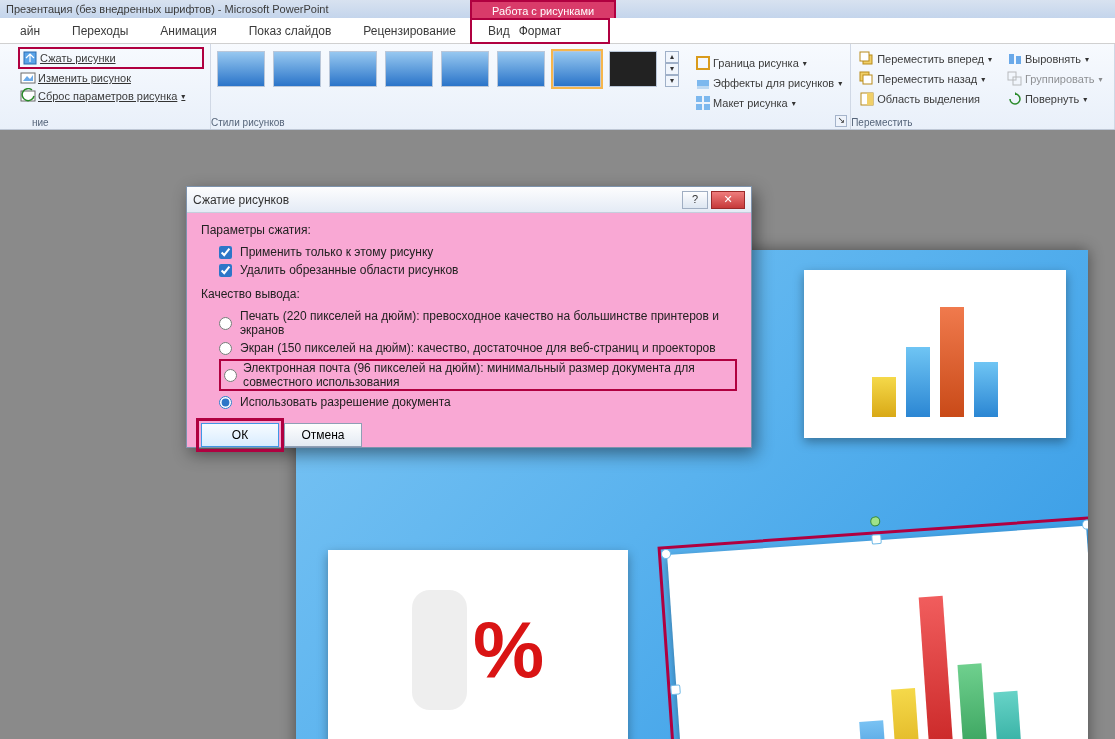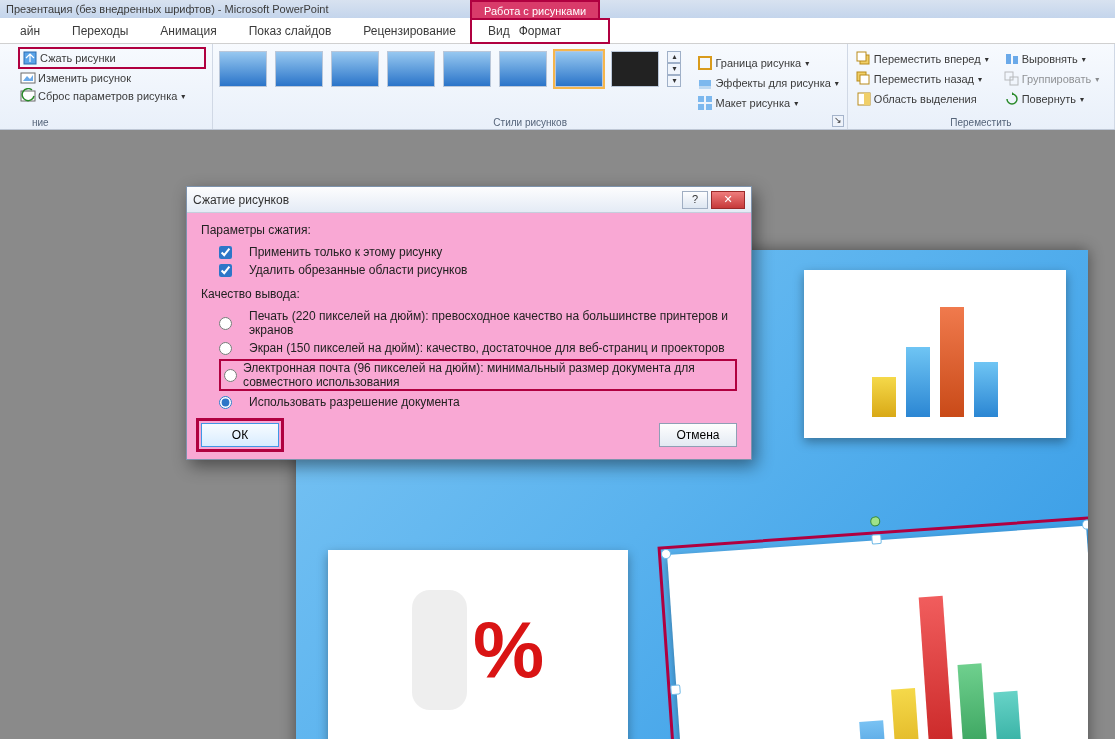--- a/index.html
+++ b/index.html
@@ -1,28 +1,28 @@
 <!DOCTYPE html>
 <html><head>
 <meta charset="utf-8">
 <style>
   * { box-sizing: border-box; margin: 0; padding: 0; }
   body { font-family: "Segoe UI", Tahoma, sans-serif; font-size: 11px; background: #fff; width: 1115px; height: 739px; overflow: hidden; position: relative; color: #333; }
 
   
   .titlebar { height: 18px; background: linear-gradient(#d8e2f0,#c4d5ec); display:flex; align-items:center; padding:0 6px; font-size:11px; color:#3b3b3b;}
-  .title-contextual{position:absolute; left:470px; top:0; height:18px; background:#d93b6a; color:#fff; padding:0 12px; font-size:11px; line-height:18px; border:2px solid #b00040; border-bottom:none;}
+  .title-contextual{position:absolute; left:470px; top:0; height:18px; background:#d93b6a; color:#fff; padding:0 20px; font-size:11px; line-height:18px; border:2px solid #b00040; border-bottom:none;}
   .tabstrip{height:26px; background:#fff; border-bottom:1px solid #d0d0d0; display:flex; align-items:center; padding-left:4px; font-size:12px; color:#3b3b3b;}
   .tab{padding:4px 16px; cursor:default;}
   .tab-format-box{position:absolute; left:470px; top:18px; width:140px; height:26px; border:2px solid #b00040; display:flex; align-items:center; justify-content:center; font-size:12px;}
 
   
   .ribbon{height:86px; background:linear-gradient(#f7fafe,#e9f0fa); border-bottom:1px solid #bfc8d6; position:relative; display:flex;}
   .ribbon-group{border-right:1px solid #d0d8e5; padding:3px 6px 14px 6px; position:relative; display:flex; flex-direction:column;}
-  .group-label{position:absolute; bottom:1px; left:0; right:0; text-align:center; font-size:10px; color:#56657a;}
+  .group-label{position:absolute; bottom:1px; left:0; right:0; text-align:left; font-size:10px; color:#56657a;}
   .group-launcher{position:absolute; bottom:2px; right:3px; width:12px; height:12px; border:1px solid #a5b4cb; font-size:9px; line-height:9px; text-align:center; background:#eef3fb;}
 
   .tool-row{display:flex; align-items:center; gap:2px; padding:1px 2px;}
   .tool-row .icon{width:16px; height:16px; display:inline-block;}
   .tool-label{white-space:nowrap; font-size:11px; color:#3b3b3b;}
   .compress-outline{border:2px solid #b00040;}
 
   
   .gallery{display:flex; gap:8px; align-items:flex-start; padding-top:4px;}
   .gallery-item{width:48px; height:36px; border:1px solid #bac7d9; background:linear-gradient(#97c8f0,#2a74c9);}
@@ -53,26 +53,26 @@
   .mannequin{width:55px; height:120px; background:#eee; border-radius:18px; margin-right:6px;}
   .barset{position:absolute; inset:18px; display:flex; align-items:flex-end; gap:10px; justify-content:center;}
   .bar{width:24px; background:linear-gradient(#5fb1ef,#2c7ac4);}
 
   
   .dialog{position:absolute; left:186px; top:186px; width:566px; background:#f9a8d4; border:1px solid #7e93ad; box-shadow:4px 6px 16px rgba(0,0,0,.45); z-index:50;}
   .dlg-title{height:26px; background:linear-gradient(#fdfdfe,#e4ebf5); display:flex; align-items:center; padding:0 6px; font-size:12px; border-bottom:1px solid #c5cedd;}
   .dlg-title-spacer{flex:1;}
   .dlg-btn{width:26px; height:18px; border:1px solid #a0aec2; background:linear-gradient(#fdfdfe,#dde6f1); margin-left:3px; text-align:center; font-size:11px; line-height:15px;}
   .dlg-close{background:linear-gradient(#ef7d7d,#c63a3a); color:#fff; border-color:#9a2a2a; width:34px;}
-  .dlg-body{padding:10px 14px 12px 14px; font-size:12px; color:#222;}
+  .dlg-body{padding:10px 14px 0 14px; font-size:12px; color:#222;}
   .dlg-section{margin-bottom:6px;}
-  .dlg-opt{display:flex; align-items:center; gap:17px; padding:2px 0 2px 18px;}
+  .dlg-opt{display:flex; align-items:center; gap:8px; padding:2px 0 2px 18px;}
   .dlg-opt label{cursor:default;}
   .dlg-radio-outline{border:2px solid #b00040; display:inline-flex; align-items:center; gap:6px; padding:0 3px;}
-  .dlg-footer{display:flex; justify-content:space-between; gap:26px; padding-top:12px;}
+  .dlg-footer{display:flex; justify-content:flex-start; gap:5px; padding-top:12px;}
   .btn{min-width:78px; height:24px; border:1px solid #8f9fb5; background:linear-gradient(#fefefe,#e3eaf3); font-size:12px;}
   .btn.primary{outline:3px solid #b00040; outline-offset:2px; border:1px solid #3f97e6; background:linear-gradient(#f7fbff,#d8ecff);}
 
   input[type=checkbox],input[type=radio]{accent-color:#2d76c8;}
   svg{display:block;}
 </style>
 </head>
 <body>
 
 <div class="titlebar">
@@ -87,21 +87,21 @@
   <div class="tab">Показ слайдов</div>
   <div class="tab">Рецензирование</div>
   <div class="tab">Вид</div>
 </div>
 <div class="tab-format-box">
   <span>Формат</span>
 </div>
 
 <div class="ribbon">
 
-  <div class="ribbon-group" style="width:220px; padding-left:18px;">
+  <div class="ribbon-group" style="width:220px; padding-left:18px;text-decoration:underline;">
     <div class="tool-row compress-outline">
       <span class="icon">
         <svg width="16" height="16">
             <rect x="2" y="2" width="12" height="12" fill="#5aa3e8" stroke="#2a6db1"></rect>
             <path d="M4 8 L8 4 L12 8 M8 4 V12" stroke="#fff" stroke-width="1.2" fill="none"></path>
           </svg>
       </span>
       <span class="tool-label">Сжать рисунки</span>
     </div>
     <div class="tool-row">
@@ -151,21 +151,21 @@
           <span class="tool-label">Граница рисунка</span>
             <span class="dd">▾</span>
         </div>
         <div class="tool-row">
           <span class="icon">
               <svg width="16" height="16">
                 <rect x="2" y="5" width="12" height="8" fill="#7db8ee"></rect>
                 <rect x="2" y="11" width="12" height="3" fill="#bcd8f2"></rect>
               </svg>
             </span>
-          <span class="tool-label">Эффекты для рисунка</span>
+          <span class="tool-label">Эффекты для рисунков</span>
             <span class="dd">▾</span>
         </div>
         <div class="tool-row">
           <span class="icon">
               <svg width="16" height="16">
                 <rect x="1" y="1" width="6" height="6" fill="#7db8ee"></rect>
                 <rect x="9" y="1" width="6" height="6" fill="#7db8ee"></rect>
                 <rect x="1" y="9" width="6" height="6" fill="#7db8ee"></rect>
                 <rect x="9" y="9" width="6" height="6" fill="#7db8ee"></rect>
               </svg>

